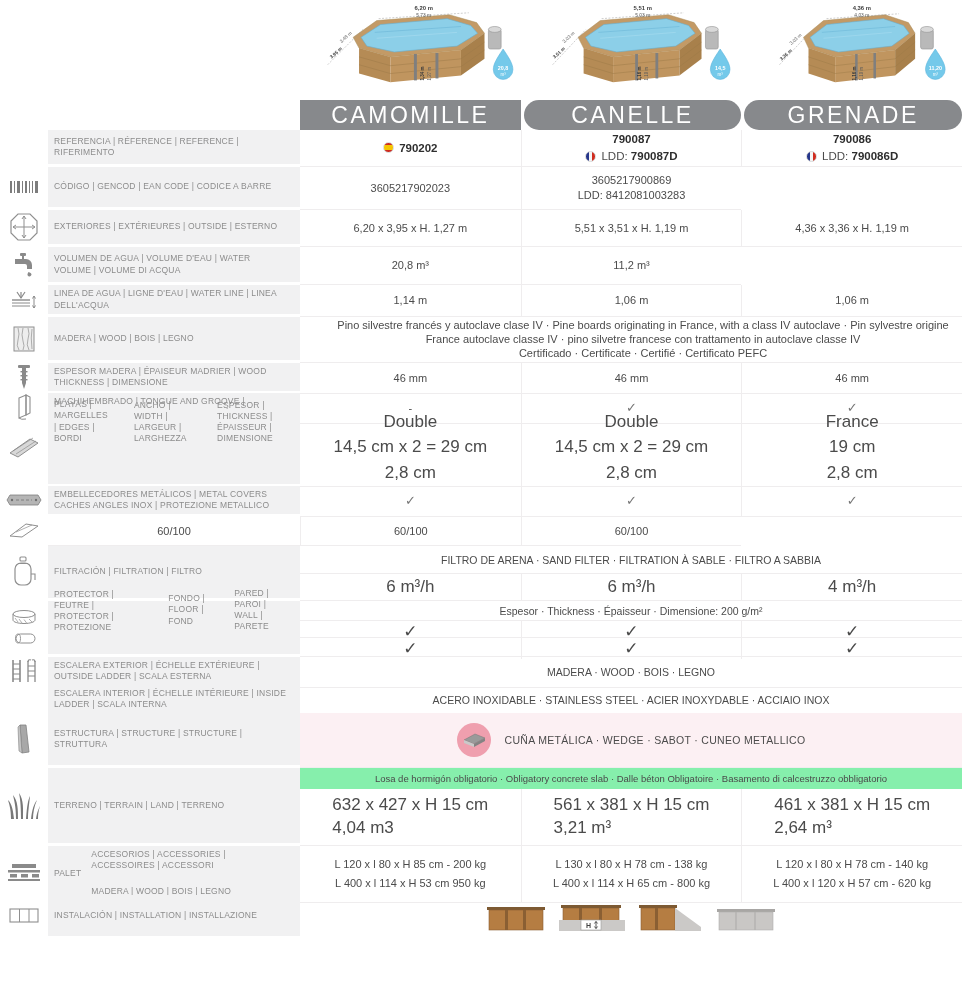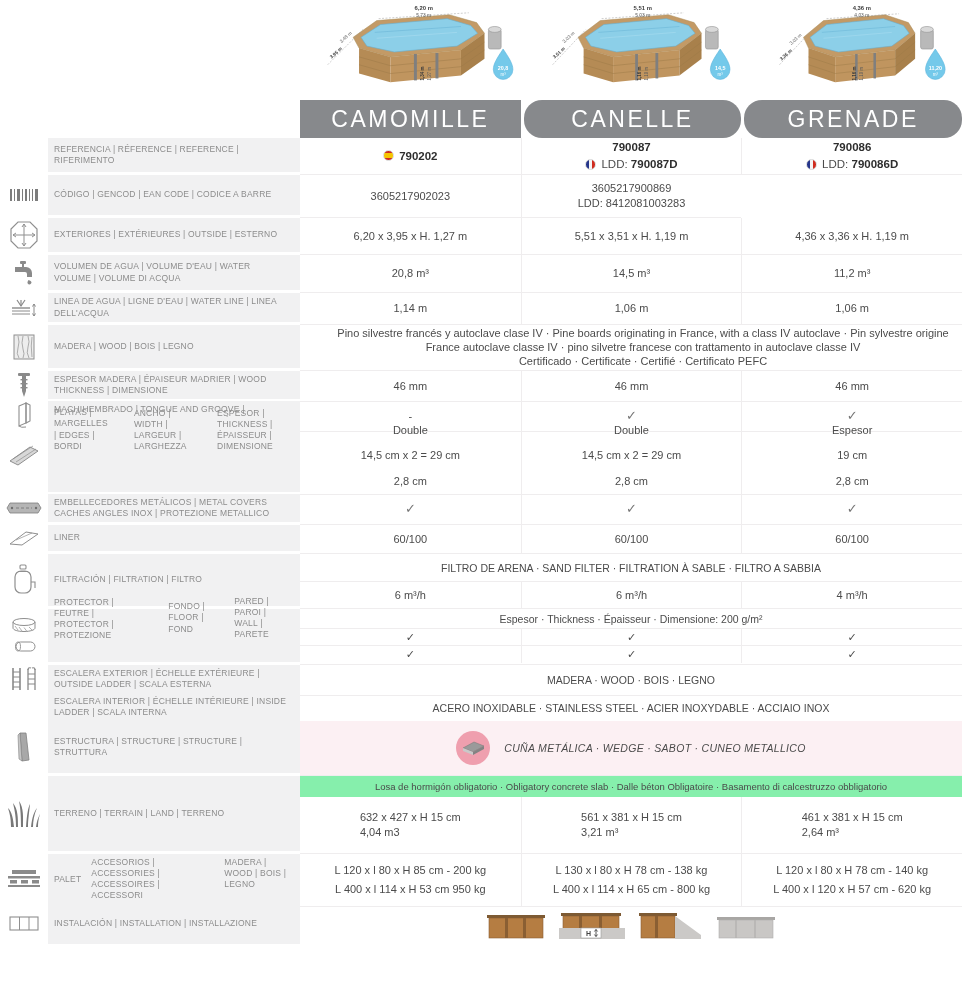--- a/index.html
+++ b/index.html
@@ -12,36 +12,36 @@
          color:#8c8c8c;line-height:1.3;}
   .lstack{flex-direction:row;align-items:stretch;padding:0 12px 0 6px;justify-content:center;}
   .lline{display:flex;align-items:center;}
   .ind{padding-left:26px;}
   .vc{display:flex;align-items:center;justify-content:center;text-align:center;border-bottom:1px solid #efedee;
       font-size:11px;color:#4b4b4b;box-sizing:border-box;line-height:1.3;}
   .vc+.vc{border-left:1px solid #efedee;}
   .vblock{grid-column:3/6;border-bottom:1px solid #efedee;box-sizing:border-box;display:flex;flex-direction:column;}
   .spanline{display:flex;align-items:center;justify-content:center;text-align:center;font-size:10.5px;color:#4b4b4b;box-sizing:border-box;}
   .sr{display:grid;grid-template-columns:1fr 1fr 1fr;box-sizing:border-box;}
-  .sr>.sc{display:flex;align-items:center;justify-content:center;font-size:11px;color:#4b4b4b;box-sizing:border-box;}
+  .sr>.sc{display:flex;align-items:center;justify-content:center;font-size:17px;color:#4b4b4b;box-sizing:border-box;}
   .sr>.sc+.sc{border-left:1px solid #efedee;}
   .chk{color:#767676;font-size:13px;}
   .b{font-weight:bold;color:#2e2e2e;}
   .flag{display:inline-block;width:11px;height:11px;border-radius:50%;margin-right:5px;flex:none;border:0.5px solid #d8d8d8;box-sizing:border-box;}
   .flag.es{background:linear-gradient(180deg,#cf2b1d 0 27%,#f6c500 27% 73%,#cf2b1d 73%);}
   .flag.fr{background:linear-gradient(90deg,#26368b 0 34%,#f4f4f4 34% 66%,#d02b1e 66%);}
   .hband .hcell{background:#87898c;color:#fff;display:flex;align-items:center;justify-content:center;
     font-size:23px;font-weight:500;letter-spacing:2.5px;}
   .hband .hcell+.hcell{margin-left:3px;border-radius:18px;}
   .refline{display:flex;align-items:center;justify-content:center;font-size:11.5px;line-height:1.45;}
   .twoline{line-height:1.35;}
   .pinklight{background:#fcf0f3;}
   .pinkband{background:#86efac;font-size:9.5px;color:#4a4a4a;}
   .wedgebadge{width:34px;height:34px;border-radius:50%;background:#ef9fae;display:flex;align-items:center;justify-content:center;margin-right:14px;flex:none;}
-  .estrtext{font-size:10.5px;letter-spacing:.3px;color:#4b4b4b;font-style:italic;}
+  .estrtext{font-size:10.5px;letter-spacing:.3px;color:#4b4b4b;}
   .palletline{line-height:1.75;}
   .imgcell{display:flex;align-items:flex-end;justify-content:center;}
   .instrow{display:flex;align-items:center;justify-content:center;gap:12px;}
   .icol2{flex-direction:column;justify-content:space-evenly;padding:4px 0;}
   svg text{font-family:"Liberation Sans",sans-serif;}
 </style>
 </head>
 <body>
 
 <div id="sheet">
@@ -148,21 +148,21 @@
         <text transform="translate(119,80) rotate(-90)" font-size="4.6" fill="#5a5a5a">1,19 m</text>
         <g transform="translate(-10,0)">
           <path d="M203,48 C197,57 193,63 193,69 a10,10 0 0 0 20,0 C213,63 209,57 203,48 Z" fill="#74c9ea" stroke="#5ab4dd" stroke-width="0.6"></path>
           <text x="203" y="69" font-size="5.5" font-weight="bold" fill="#fff" text-anchor="middle">11,20</text>
           <text x="203" y="75.5" font-size="4.6" fill="#fff" text-anchor="middle">m³</text>
         </g>
       </svg>
     </div>
   </div>
 
-  <div class="grid hband" style="height:38px">
+  <div class="grid hband" style="height:30px">
     <div style="grid-column:1/3"></div>
     <div class="hcell">CAMOMILLE</div>
     <div class="hcell">CANELLE</div>
     <div class="hcell">GRENADE</div>
   </div>
 
   <div class="grid" style="height:37px">
     <div class="icell"></div>
     <div class="lcell">REFERENCIA | RÉFERENCE | REFERENCE | RIFERIMENTO</div>
     <div class="vc">
@@ -238,21 +238,20 @@
         <g fill="#8a8a8a">
           <rect x="8" y="1" width="6" height="3" rx="1"></rect>
           <rect x="10" y="3" width="2" height="4"></rect>
           <path d="M3,7 h11 a6,6 0 0 1 6,6 v4 h-5 v-3 a2,2 0 0 0 -2,-2 H3 Z"></path>
           <path d="M17.5,20 c-1.4,2 -1.4,3.4 0,4.2 c1.4,0.8 3,-0.4 3,-1.9 c0,-0.9 -1.3,-1.5 -3,-2.3 Z" transform="translate(-1,0)"></path>
         </g>
       </svg>
     </div>
     <div class="lcell">VOLUMEN DE AGUA | VOLUME D'EAU | WATER VOLUME | VOLUME DI ACQUA</div>
     <div class="vc">20,8 m³</div>
-    <div class="vc">14,5 m³</div>
     <div class="vc">11,2 m³</div>
   </div>
 
   <div class="grid" style="height:32px">
     <div class="icell">
       <svg width="28" height="20" viewBox="0 0 28 20">
         <polyline points="7,2 11,8 15,2" fill="none" stroke="#8a8a8a" stroke-width="1.2"></polyline>
         <line x1="11" y1="2" x2="11" y2="8" stroke="#8a8a8a" stroke-width="1.2"></line>
         <line x1="2" y1="10" x2="20" y2="10" stroke="#8a8a8a" stroke-width="1.4"></line>
         <line x1="2" y1="13" x2="20" y2="13" stroke="#8a8a8a" stroke-width="1"></line>
@@ -326,21 +325,21 @@
     </div>
     <div class="lcell lstack">
       <div class="lline" style="height:25px">PLAYAS | MARGELLES | EDGES | BORDI</div>
       <div class="lline ind" style="height:26px">ANCHO | WIDTH | LARGEUR | LARGHEZZA</div>
       <div class="lline ind" style="height:26px">ESPESOR | THICKNESS | ÉPAISSEUR | DIMENSIONE</div>
     </div>
     <div class="vblock">
       <div class="sr" style="height:25px">
         <div class="sc">Double</div>
         <div class="sc">Double</div>
-        <div class="sc">Espesor</div>
+        <div class="sc">France</div>
       </div>
       <div class="sr" style="height:26px">
         <div class="sc">14,5 cm x 2 = 29 cm</div>
         <div class="sc">14,5 cm x 2 = 29 cm</div>
         <div class="sc">19 cm</div>
       </div>
       <div class="sr" style="height:26px">
         <div class="sc">2,8 cm</div>
         <div class="sc">2,8 cm</div>
         <div class="sc">2,8 cm</div>
@@ -363,21 +362,20 @@
     <div class="vc chk">✓</div>
   </div>
 
   <div class="grid" style="height:29px">
     <div class="icell">
       <svg width="32" height="16" viewBox="0 0 32 16">
         <polygon points="2,14 18,2 30,4 14,15" fill="none" stroke="#8f8f8f" stroke-width="1"></polygon>
         <line x1="8" y1="10" x2="24" y2="3" stroke="#8f8f8f" stroke-width="0.7"></line>
       </svg>
     </div>
-    <div class="lcell">LINER</div>
     <div class="vc">60/100</div>
     <div class="vc">60/100</div>
     <div class="vc">60/100</div>
   </div>
 
   <div class="grid" style="height:55px">
     <div class="icell">
       <svg width="26" height="32" viewBox="0 0 26 32">
         <rect x="9" y="1" width="6" height="4" rx="1" fill="none" stroke="#8f8f8f" stroke-width="1.1"></rect>
         <rect x="4" y="7" width="16" height="22" rx="6" fill="none" stroke="#8f8f8f" stroke-width="1.2"></rect>
@@ -521,21 +519,21 @@
           <rect x="2" y="7" width="32" height="2.5"></rect>
           <rect x="4" y="11" width="7" height="3.5"></rect>
             <rect x="15" y="11" width="7" height="3.5"></rect>
             <rect x="26" y="11" width="7" height="3.5"></rect>
           <rect x="2" y="16" width="32" height="2"></rect>
         </g>
       </svg>
     </div>
     <div class="lcell" style="gap:10px">
       <span>PALET</span>
-      <span style="display:flex;flex-direction:row;gap:15px">
+      <span style="display:flex;flex-direction:column;gap:15px">
         <span>ACCESORIOS | ACCESSORIES | ACCESSOIRES | ACCESSORI</span>
         <span>MADERA | WOOD | BOIS  | LEGNO</span>
       </span>
     </div>
     <div class="vc">
       <div class="palletline">
           <div>L 120 x l 80 x H 85 cm - 200 kg</div>
           <div>L 400 x l 114 x H 53 cm 950 kg</div>
         </div>
     </div>

